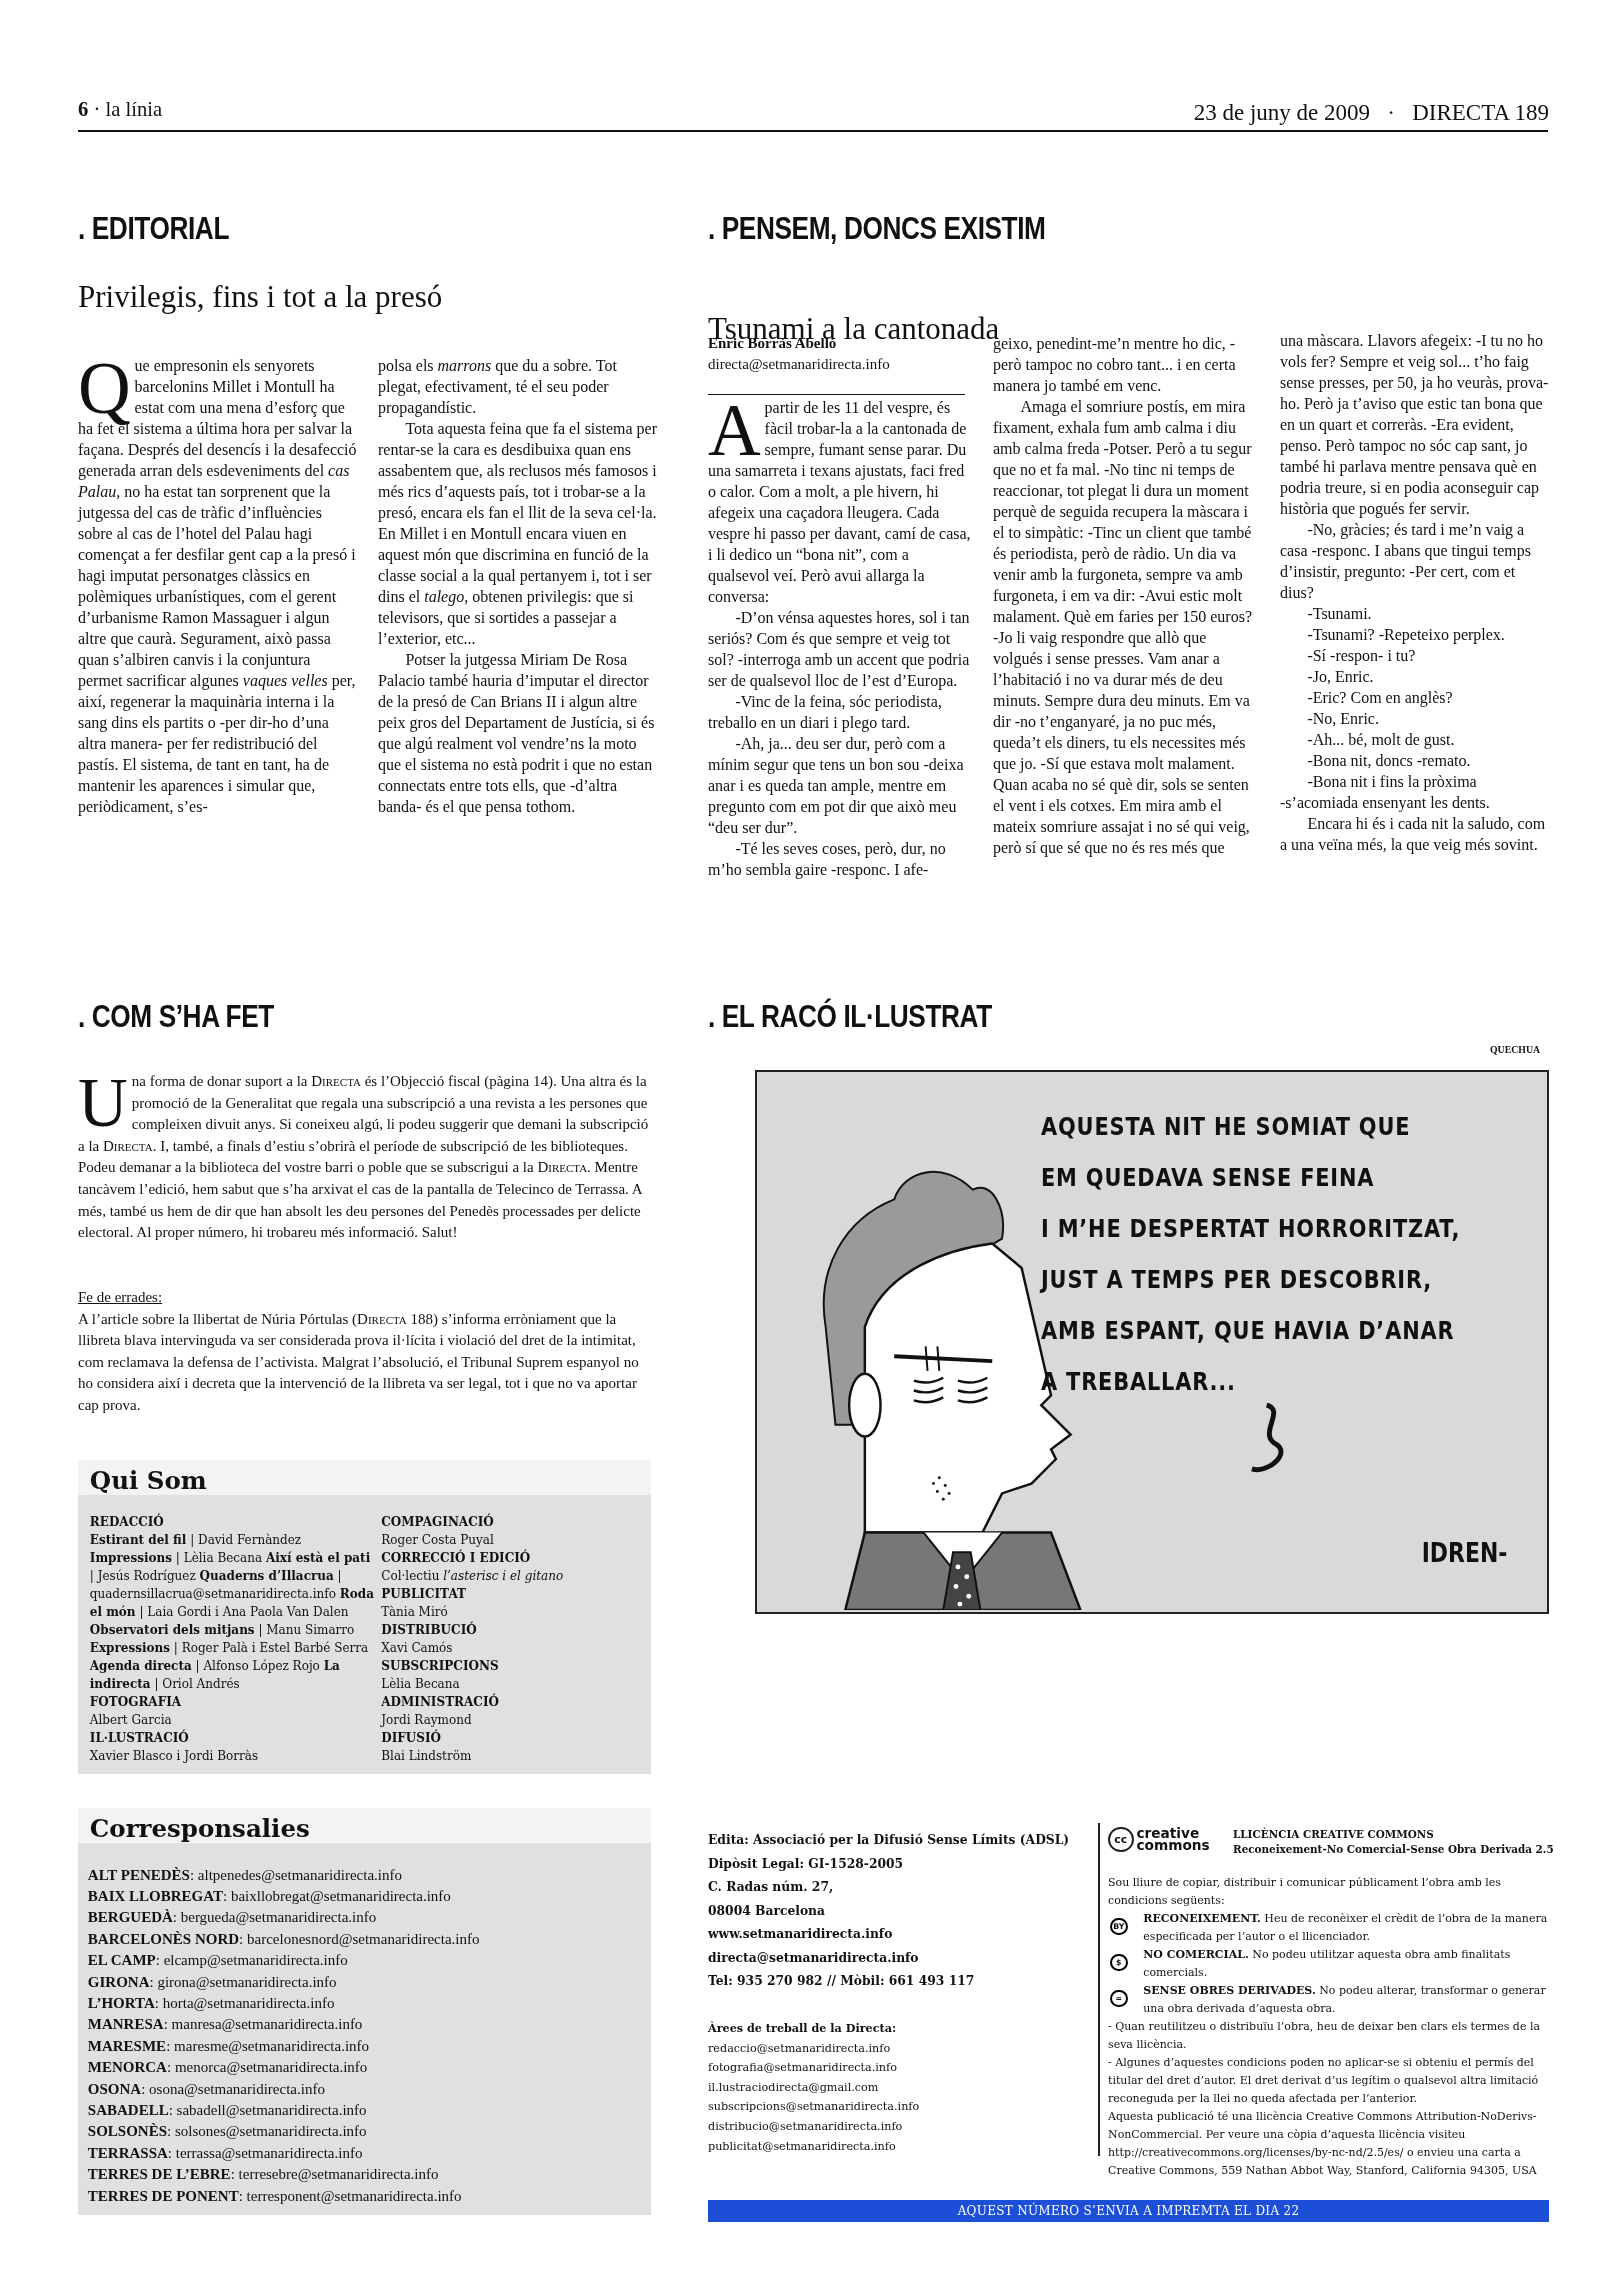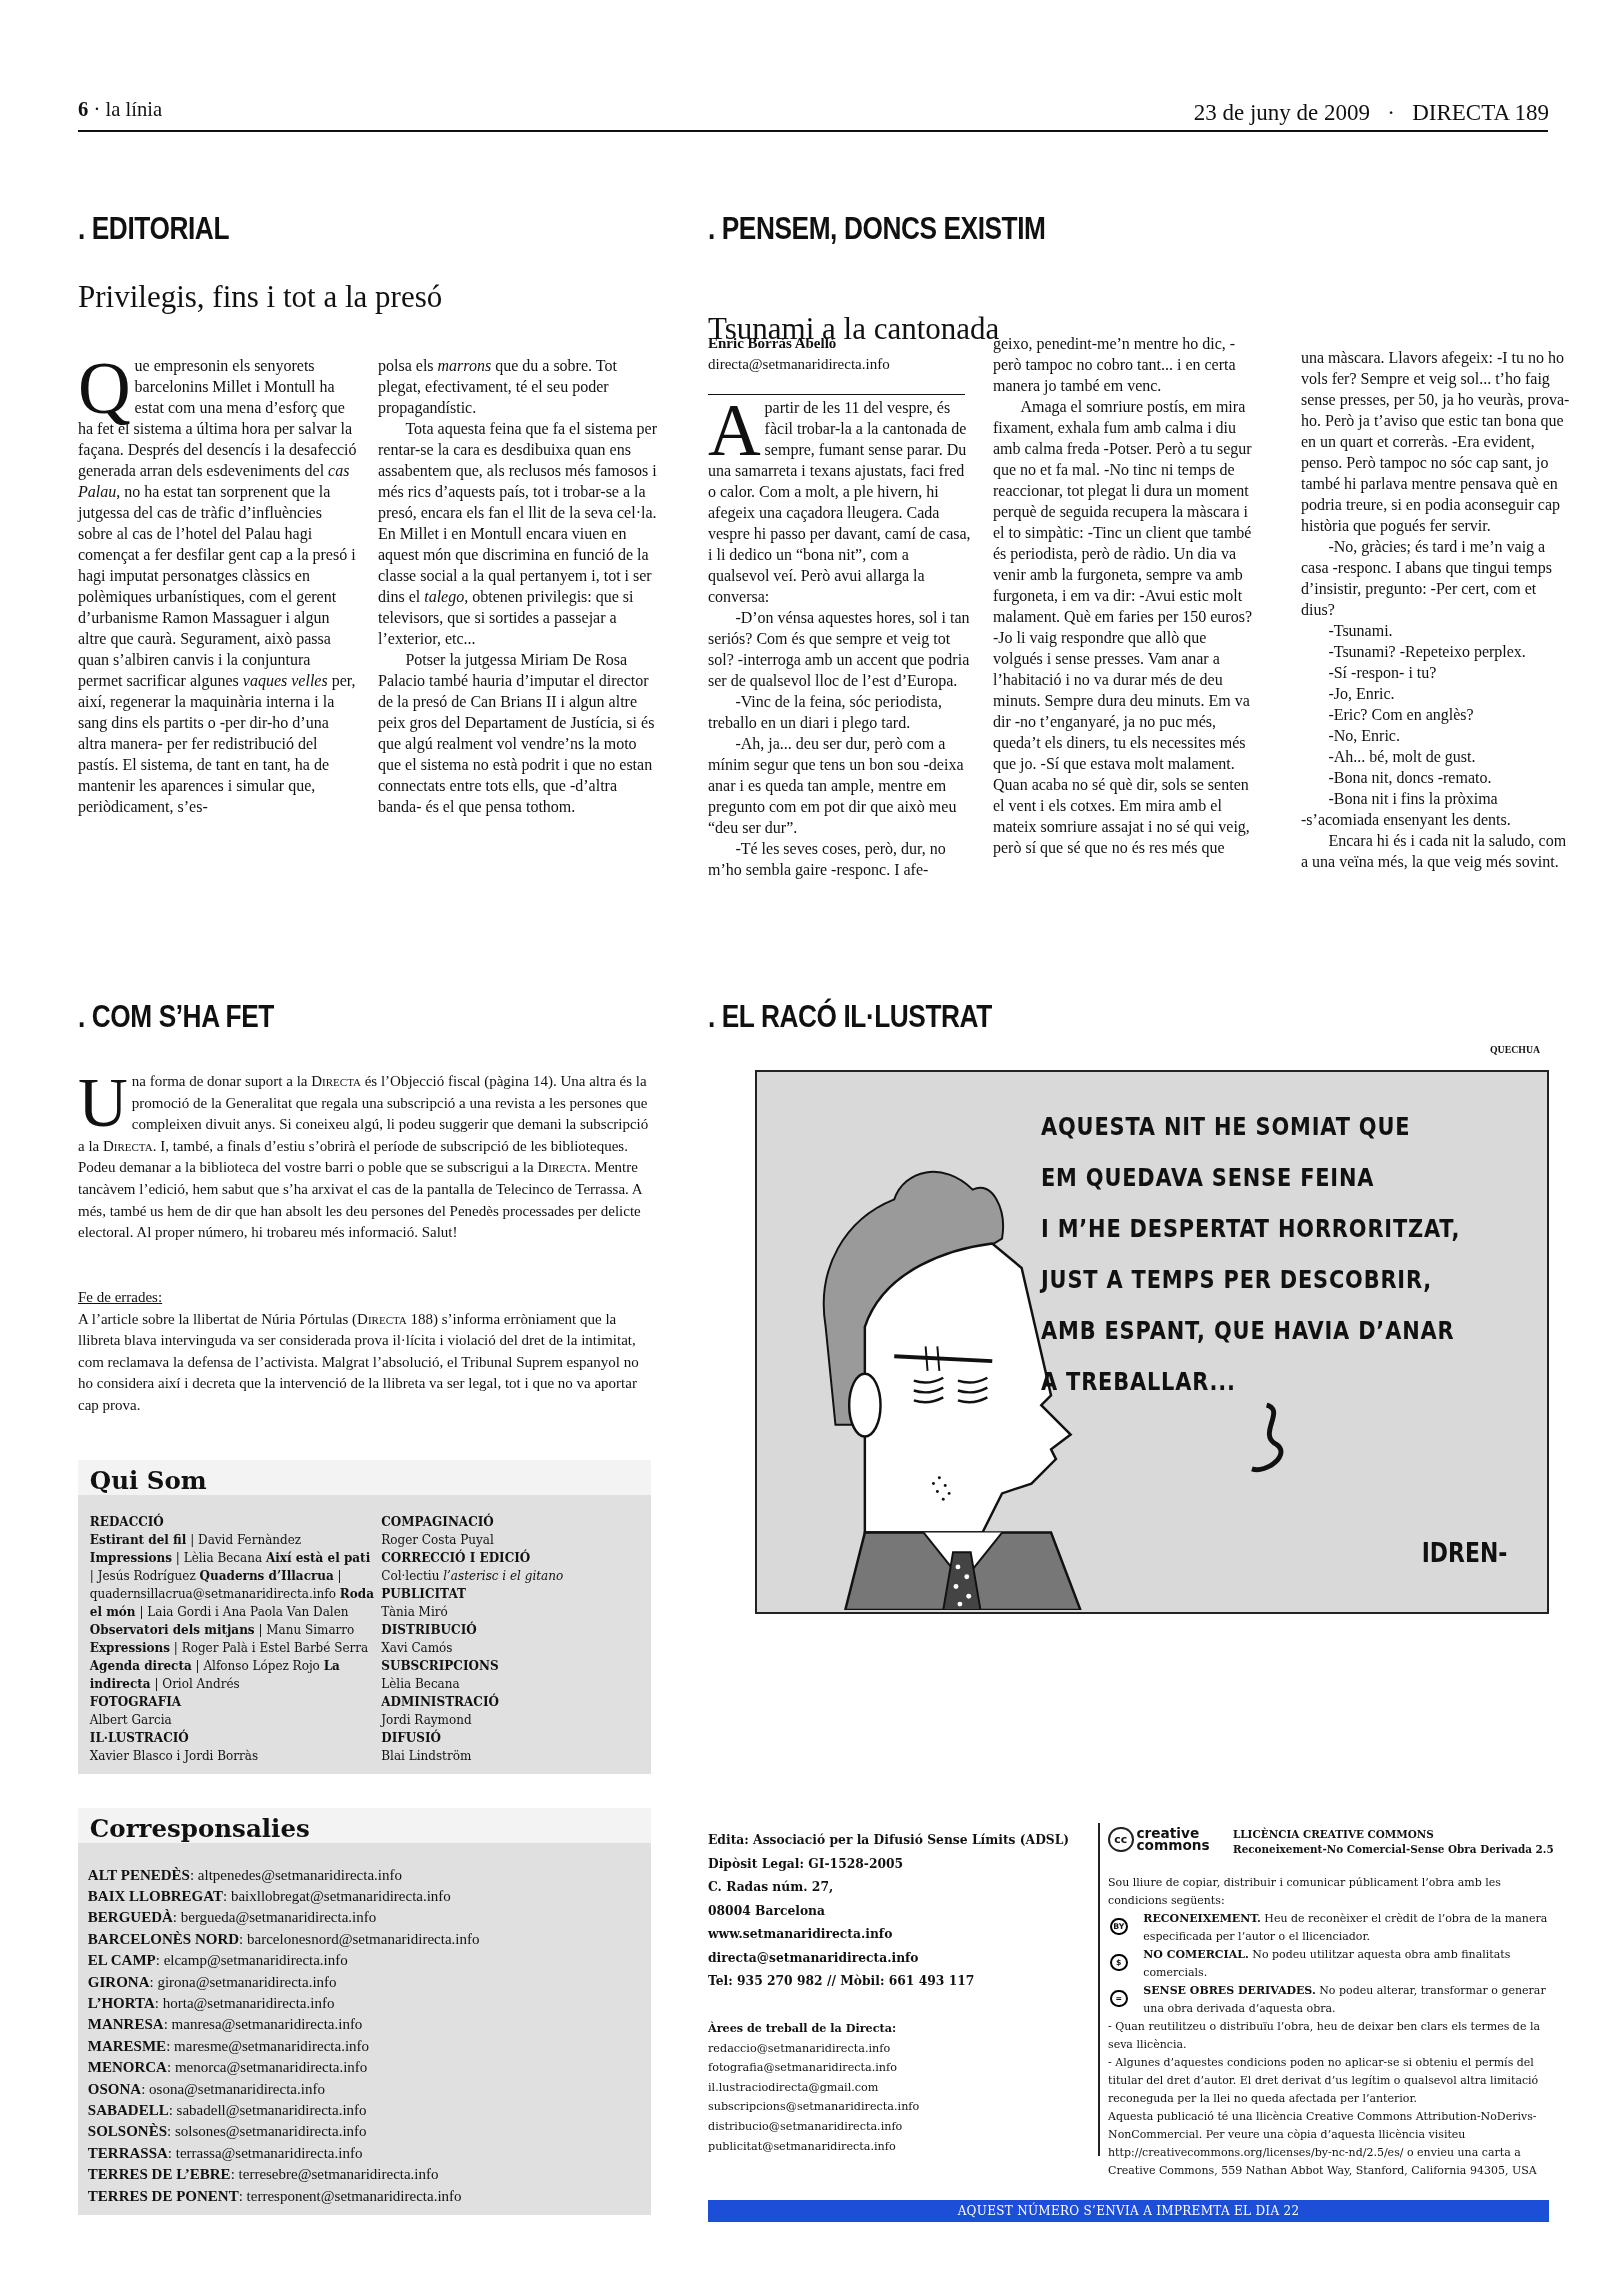--- a/index.html
+++ b/index.html
@@ -97,21 +97,21 @@
   <p><span class="dropcap">A</span><span> partir de les 11 del vespre, és fàcil trobar-la a la cantonada de sempre, fumant sense parar. Du una samarreta i texans ajustats, faci fred o calor. Com a molt, a ple hivern, hi afegeix una caçadora lleugera. Cada vespre hi passo per davant, camí de casa, i li dedico un “bona nit”, com a qualsevol veí. Però avui allarga la conversa:</span></p>
   <p class="ind">-D’on vénsa aquestes hores, sol i tan seriós? Com és que sempre et veig tot sol? -interroga amb un accent que podria ser de qualsevol lloc de l’est d’Europa.</p>
   <p class="ind">-Vinc de la feina, sóc periodista, treballo en un diari i plego tard.</p>
   <p class="ind">-Ah, ja... deu ser dur, però com a mínim segur que tens un bon sou -deixa anar i es queda tan ample, mentre em pregunto com em pot dir que això meu “deu ser dur”.</p>
   <p class="ind">-Té les seves coses, però, dur, no m’ho sembla gaire -responc. I afe-</p>
 </div>
 <div class="col" style="left:993px; top:333px; width:267px;">
   <p>geixo, penedint-me’n mentre ho dic, -però tampoc no cobro tant... i en certa manera jo també em venc.</p>
   <p class="ind">Amaga el somriure postís, em mira fixament, exhala fum amb calma i diu amb calma freda -Potser. Però a tu segur que no et fa mal. -No tinc ni temps de reaccionar, tot plegat li dura un moment perquè de seguida recupera la màscara i el to simpàtic: -Tinc un client que també és periodista, però de ràdio. Un dia va venir amb la furgoneta, sempre va amb furgoneta, i em va dir: -Avui estic molt malament. Què em faries per 150 euros? -Jo li vaig respondre que allò que volgués i sense presses. Vam anar a l’habitació i no va durar més de deu minuts. Sempre dura deu minuts. Em va dir -no t’enganyaré, ja no puc més, queda’t els diners, tu els necessites més que jo. -Sí que estava molt malament. Quan acaba no sé què dir, sols se senten el vent i els cotxes. Em mira amb el mateix somriure assajat i no sé qui veig, però sí que sé que no és res més que</p>
 </div>
-<div class="col" style="left:1280px; top:347px; width:269px;margin-left:21px;">
+<div class="col" style="left:1280px; top:330px; width:269px;">
   <p>una màscara. Llavors afegeix: -I tu no ho vols fer? Sempre et veig sol... t’ho faig sense presses, per 50, ja ho veuràs, prova-ho. Però ja t’aviso que estic tan bona que en un quart et correràs. -Era evident, penso. Però tampoc no sóc cap sant, jo també hi parlava mentre pensava què en podria treure, si en podia aconseguir cap història que pogués fer servir.</p>
   <p class="ind">-No, gràcies; és tard i me’n vaig a casa -responc. I abans que tingui temps d’insistir, pregunto: -Per cert, com et dius?</p>
   <p class="ind">-Tsunami.</p>
   <p class="ind">-Tsunami? -Repeteixo perplex.</p>
   <p class="ind">-Sí -respon- i tu?</p>
   <p class="ind">-Jo, Enric.</p>
   <p class="ind">-Eric? Com en anglès?</p>
   <p class="ind">-No, Enric.</p>
   <p class="ind">-Ah... bé, molt de gust.</p>
   <p class="ind">-Bona nit, doncs -remato.</p>

